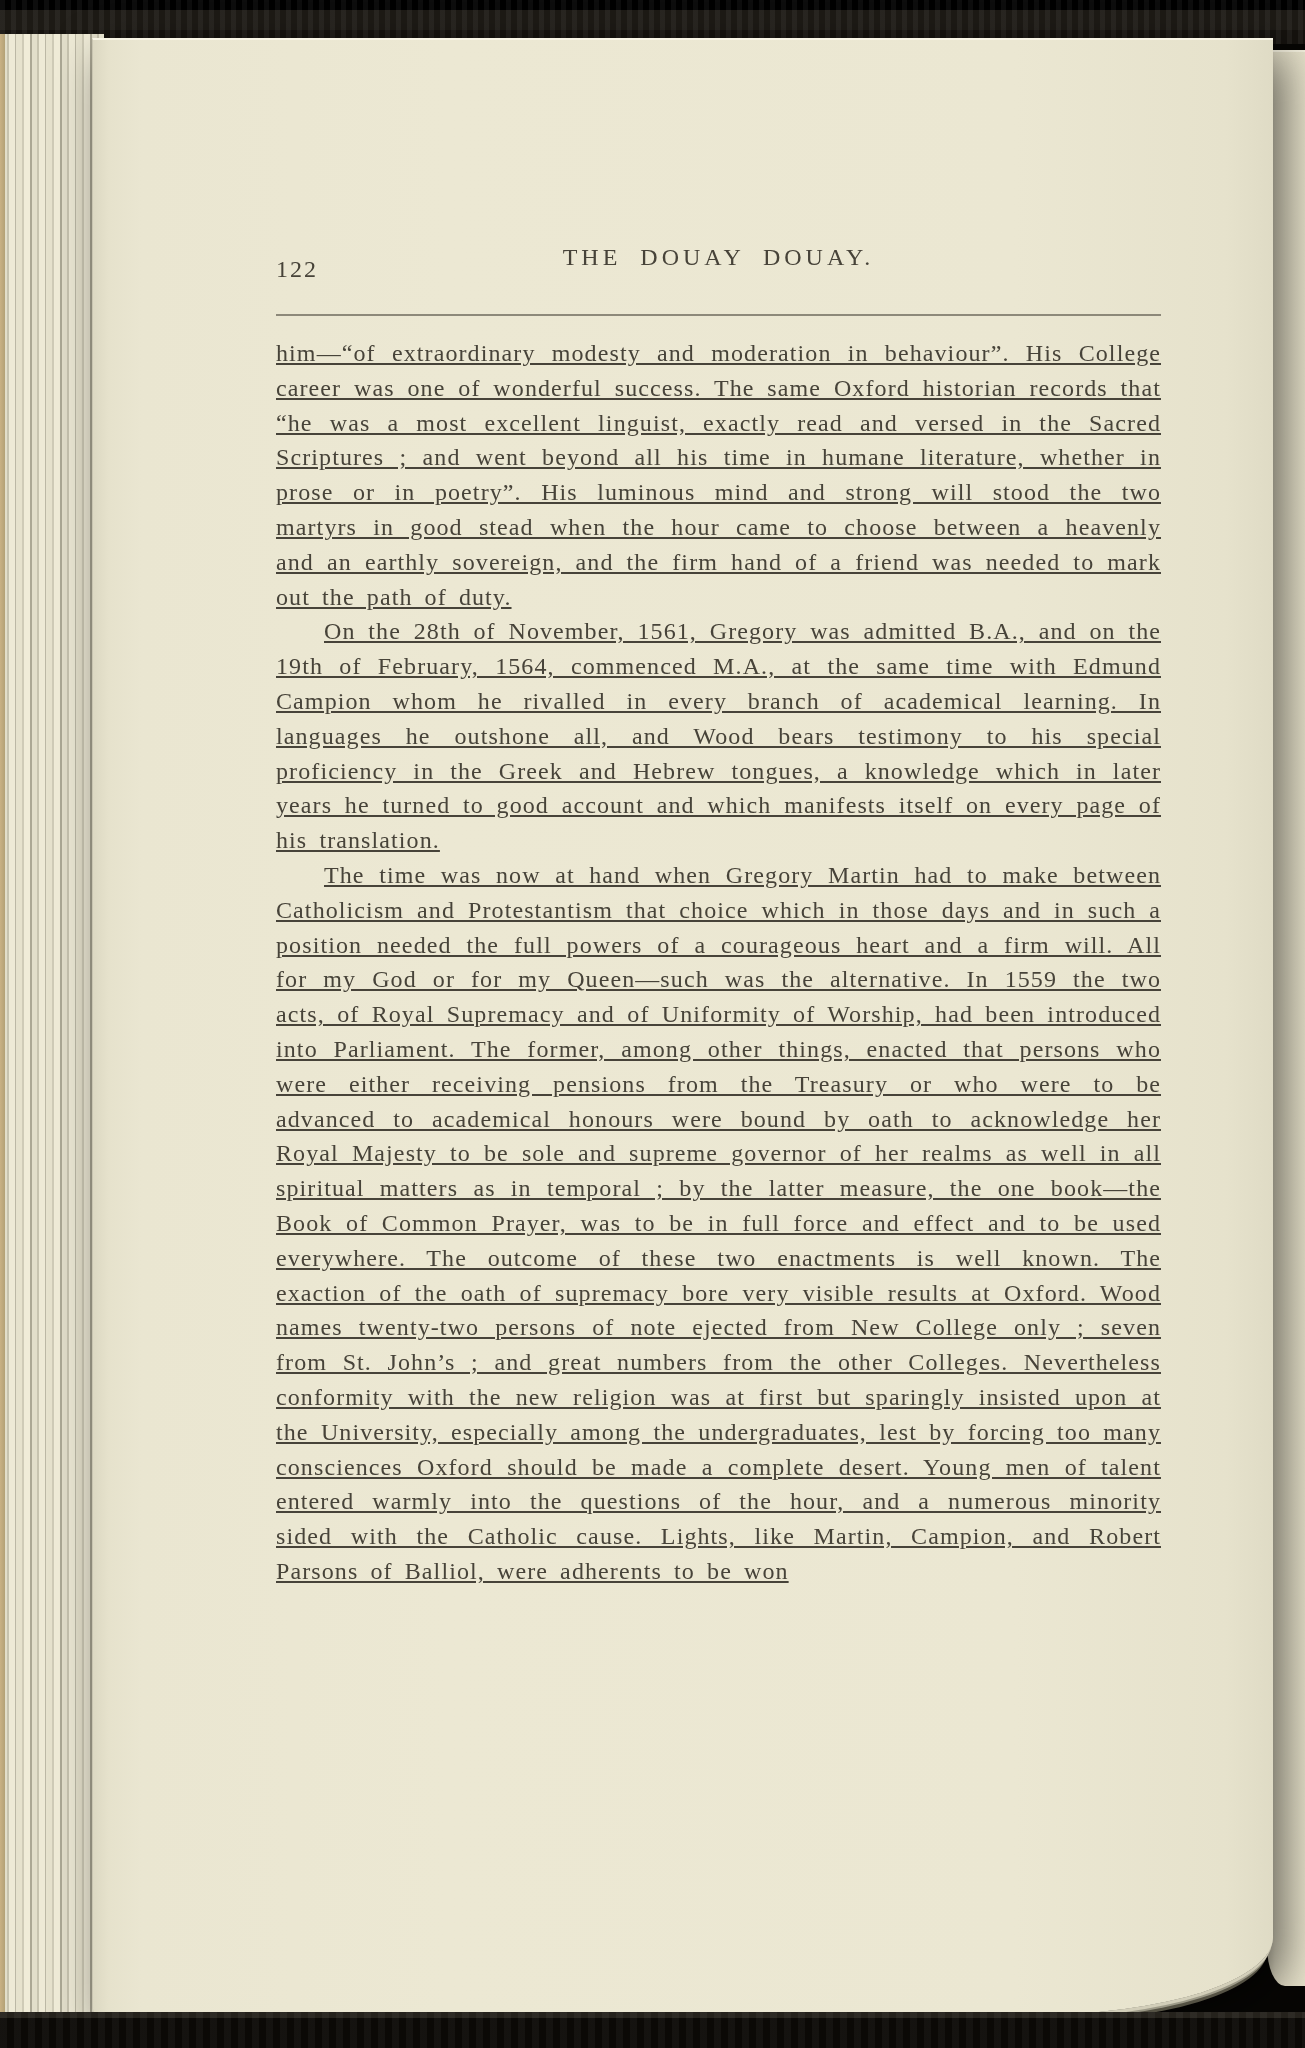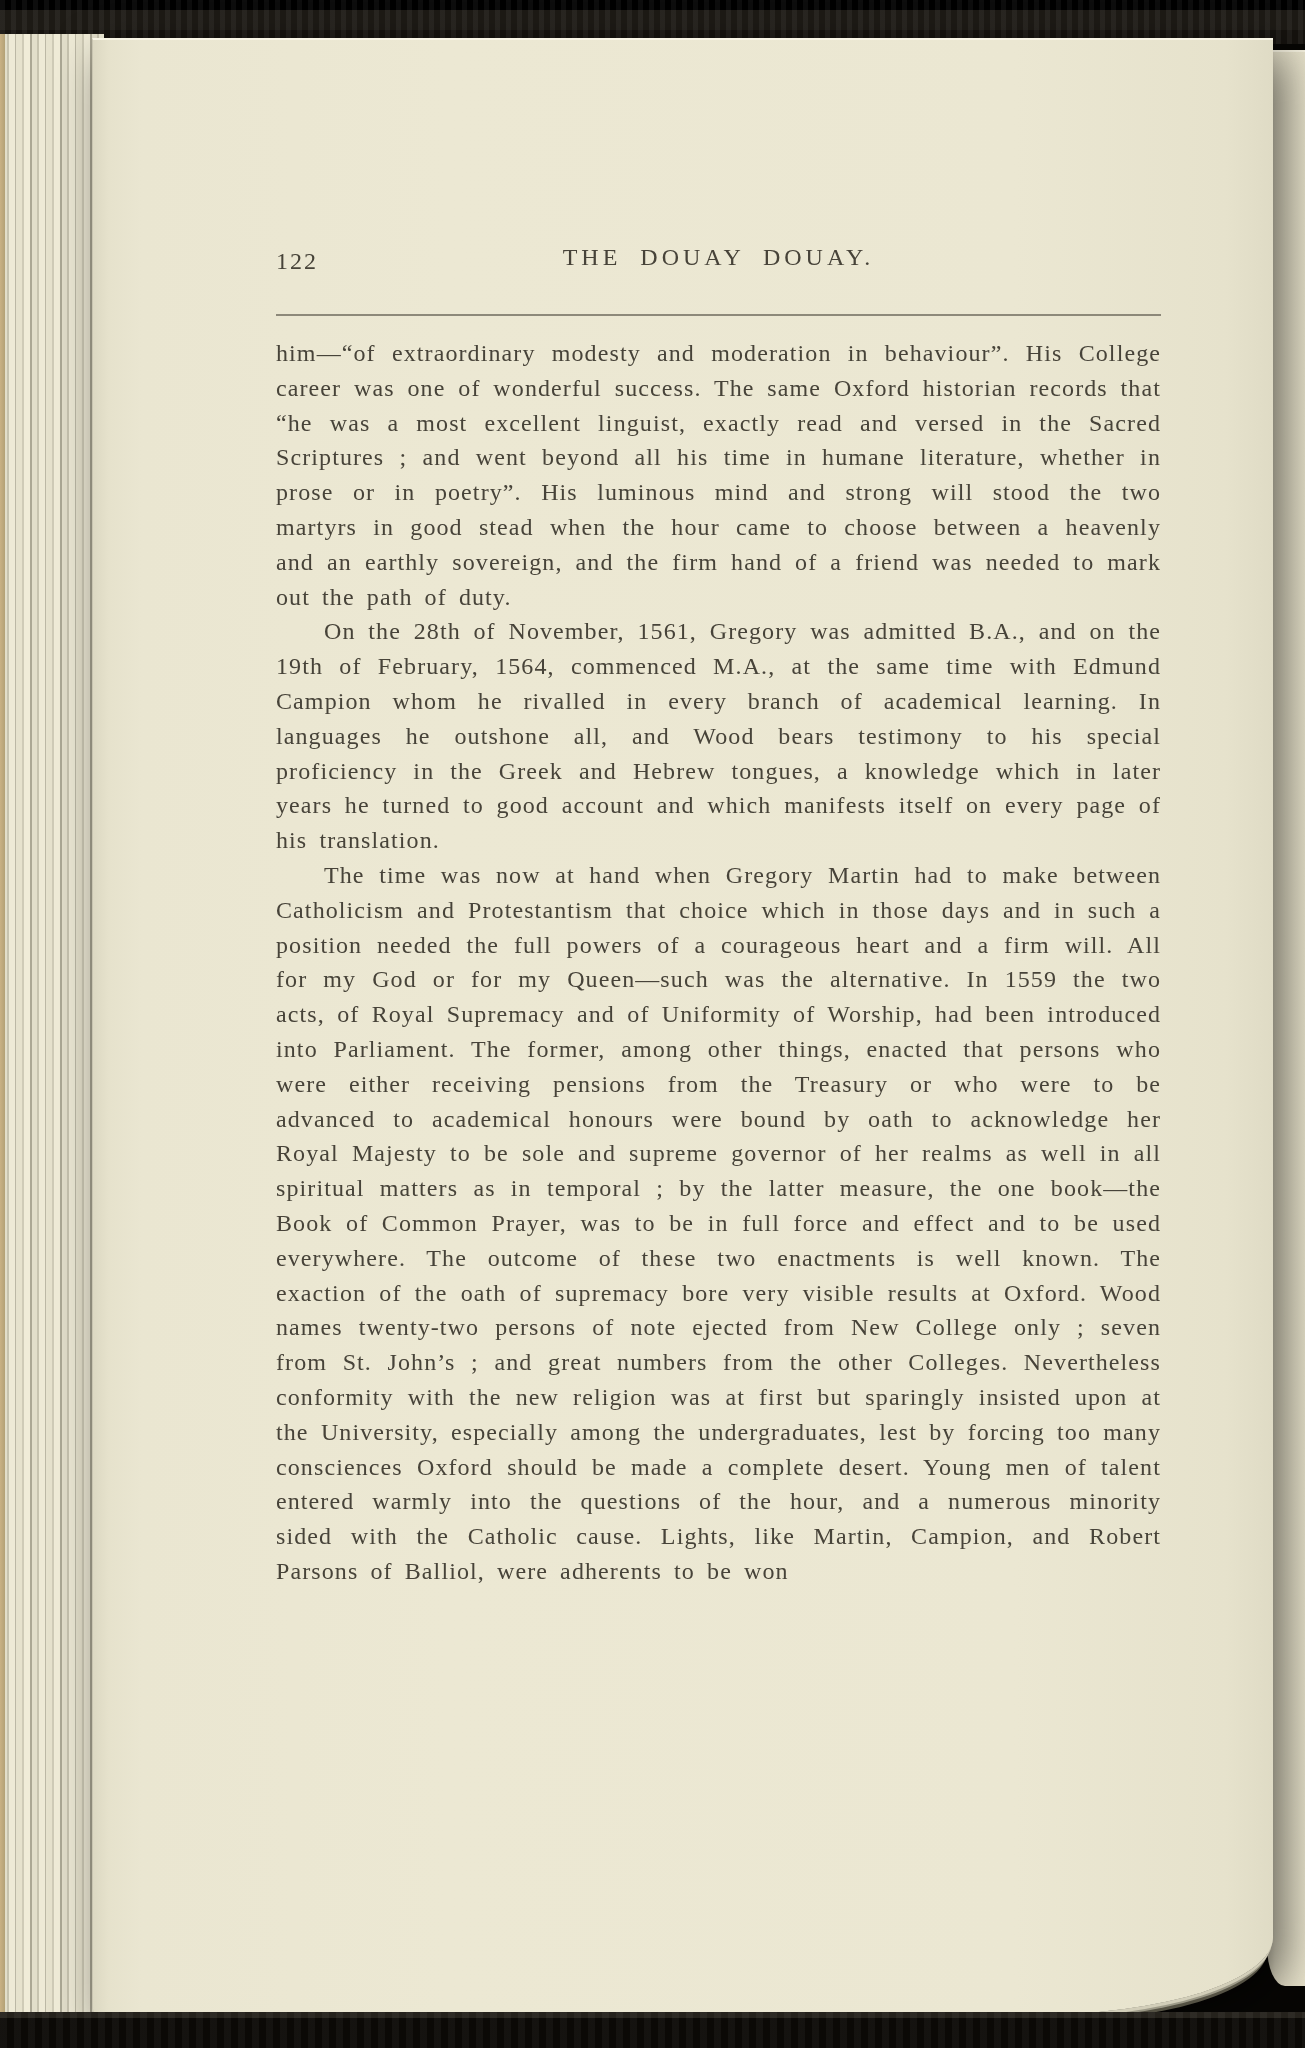--- a/index.html
+++ b/index.html
@@ -84,38 +84,39 @@
   }
   .pagehead {
     position: relative;
     height: 30px;
     font-size: 24px;
     letter-spacing: 2px;
   }
   .pagenum {
     position: absolute;
     left: 0;
-    top: 4px;
+    top: 12px;
   }
   .runhead {
     position: absolute;
     left: 50%;
     top: 0;
     transform: translateX(-50%);
     letter-spacing: 4px;
     word-spacing: 9px;
     white-space: nowrap;
   }
   .rule {
     margin-top: 40px;
     border-top: 2px solid rgba(110, 106, 92, 0.75);
     height: 0;
   }
   .body-text {
     margin-top: 20px;
+    text-decoration: underline;
   }
   .para {
     margin: 0;
     font-size: 24px;
     line-height: 34.8px;
     letter-spacing: 1.1px;
     word-spacing: 5px;
     text-align: justify;
     text-indent: 48px;
     color: #474339;

